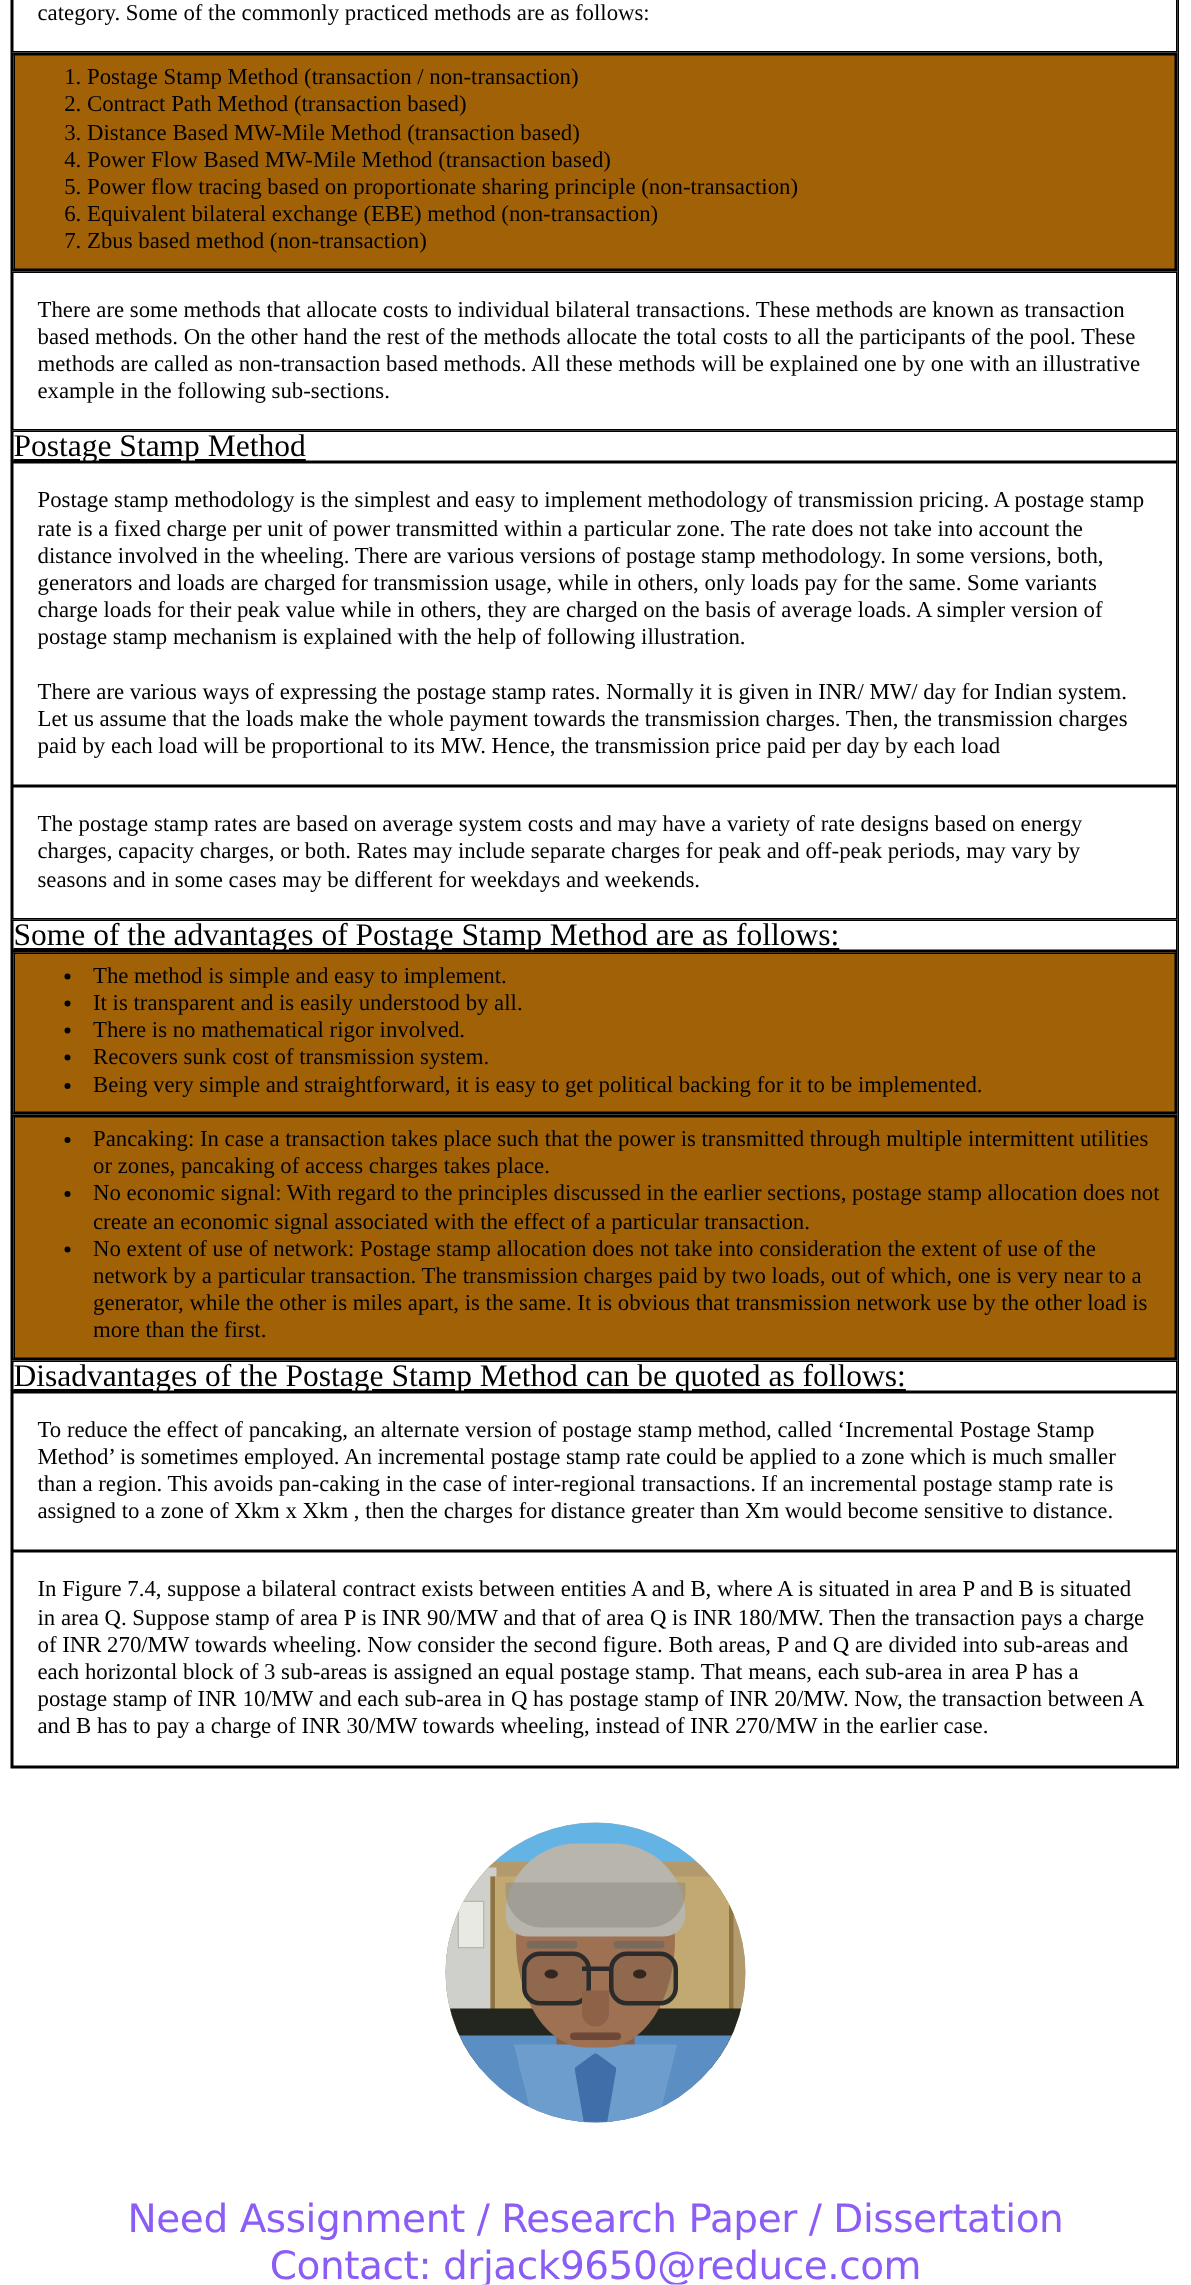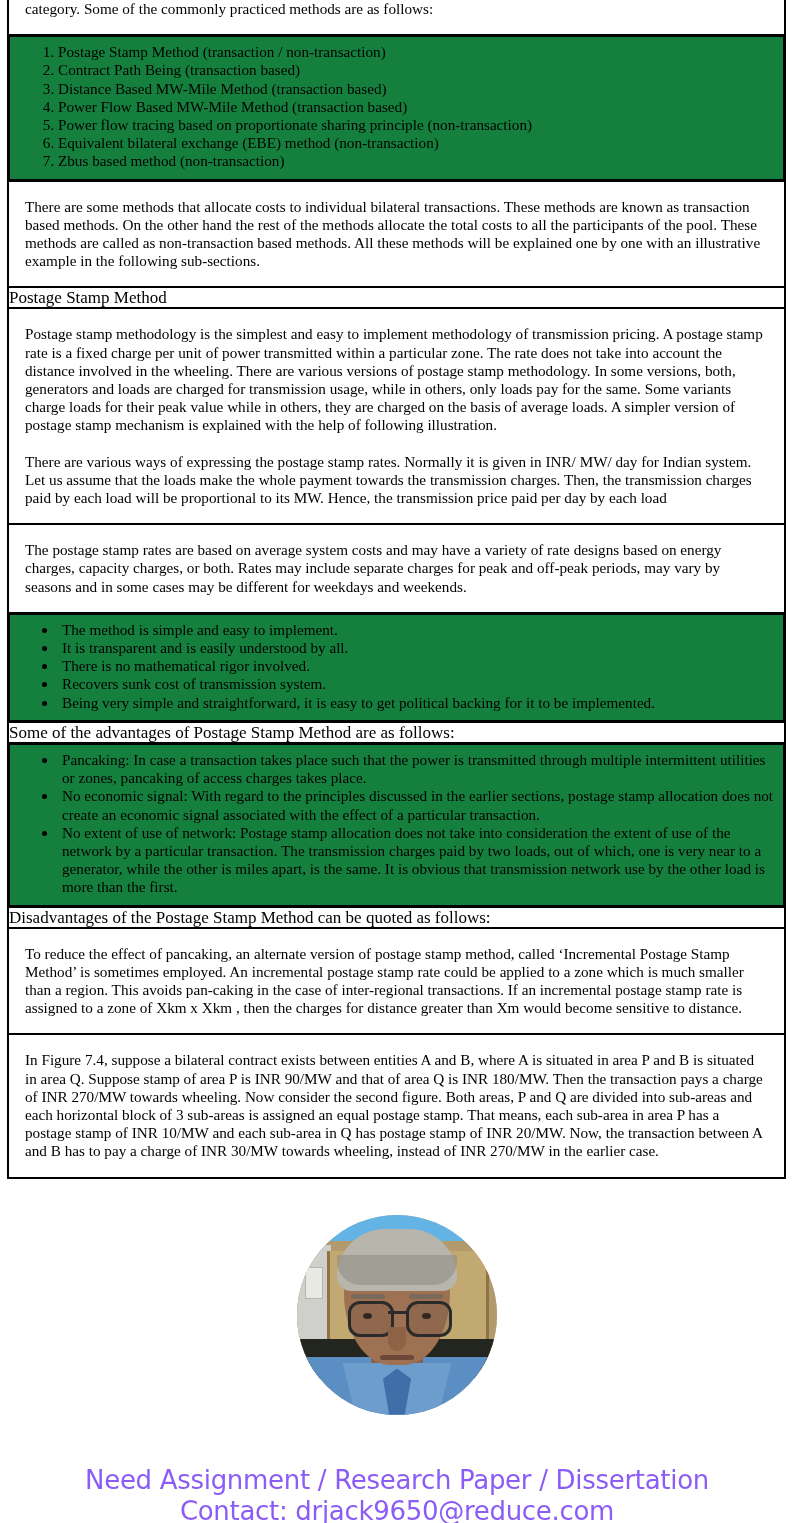--- a/index.html
+++ b/index.html
@@ -46,33 +46,34 @@
   .cell-text p {
     margin: 16px;
   }
   .cell-text p + p {
     margin-top: 18px;
   }
 
   
   .cell-head {
     padding: 2px 4px 3px 4px;
-    font-size: 17px;
+    font-size: 21px;
     line-height: 19px;
+    text-decoration: underline;
   }
 
   
   .cell-nested {
     padding: 3px 3px 4px 3px;
   }
   table.inner {
     width: 100%;
     border-collapse: collapse;
     border: 1px solid #000;
-    background: #15803d;
+    background: #a16207;
   }
   table.inner td {
     border: 0;
     padding: 6px 6px 8px 6px;
     vertical-align: top;
   }
 
   ol.numlist {
     margin: 0;
     padding-left: 42px;
@@ -249,21 +250,21 @@
       </tr>
 
       <tr>
         <td class="cell-nested">
           <table class="inner">
               <tbody>
                 <tr>
                   <td>
             <ol class="numlist">
               <li>Postage Stamp Method (transaction / non-transaction)</li>
-              <li>Contract Path Being (transaction based)</li>
+              <li>Contract Path Method (transaction based)</li>
               <li>Distance Based MW-Mile Method (transaction based)</li>
               <li>Power Flow Based MW-Mile Method (transaction based)</li>
               <li>Power flow tracing based on proportionate sharing principle (non-transaction)</li>
               <li>Equivalent bilateral exchange (EBE) method (non-transaction)</li>
               <li>Zbus based method (non-transaction)</li>
             </ol>
           </td>
                 </tr>
               </tbody>
             </table>
@@ -285,46 +286,46 @@
       <tr>
         <td class="cell-text">
           <p>Postage stamp methodology is the simplest and easy to implement methodology of transmission pricing. A postage stamp rate is a fixed charge per unit of power transmitted within a particular zone. The rate does not take into account the distance involved in the wheeling. There are various versions of postage stamp methodology. In some versions, both, generators and loads are charged for transmission usage, while in others, only loads pay for the same. Some variants charge loads for their peak value while in others, they are charged on the basis of average loads. A simpler version of postage stamp mechanism is explained with the help of following illustration.</p>
           <p>There are various ways of expressing the postage stamp rates. Normally it is given in INR/ MW/ day for Indian system. Let us assume that the loads make the whole payment towards the transmission charges. Then, the transmission charges paid by each load will be proportional to its MW. Hence, the transmission price paid per day by each load</p>
         </td>
       </tr>
 
       <tr>
         <td class="cell-text">
           <p>The postage stamp rates are based on average system costs and may have a variety of rate designs based on energy charges, capacity charges, or both. Rates may include separate charges for peak and off-peak periods, may vary by seasons and in some cases may be different for weekdays and weekends.</p>
+        </td>
+      </tr>
+
+      <tr>
+        <td class="cell-head">
+          <span>Some of the advantages of Postage Stamp Method are as follows:</span>
         </td>
       </tr>
 
       <tr>
         <td class="cell-nested">
           <table class="inner">
               <tbody>
                 <tr>
                   <td>
             <ul class="bullist tight">
               <li>The method is simple and easy to implement.</li>
               <li>It is transparent and is easily understood by all.</li>
               <li>There is no mathematical rigor involved.</li>
               <li>Recovers sunk cost of transmission system.</li>
               <li>Being very simple and straightforward, it is easy to get political backing for it to be implemented.</li>
             </ul>
           </td>
                 </tr>
               </tbody>
             </table>
-        </td>
-      </tr>
-
-      <tr>
-        <td class="cell-head">
-          <span>Some of the advantages of Postage Stamp Method are as follows:</span>
         </td>
       </tr>
 
       <tr>
         <td class="cell-nested">
           <table class="inner">
               <tbody>
                 <tr>
                   <td>
             <ul class="bullist">

